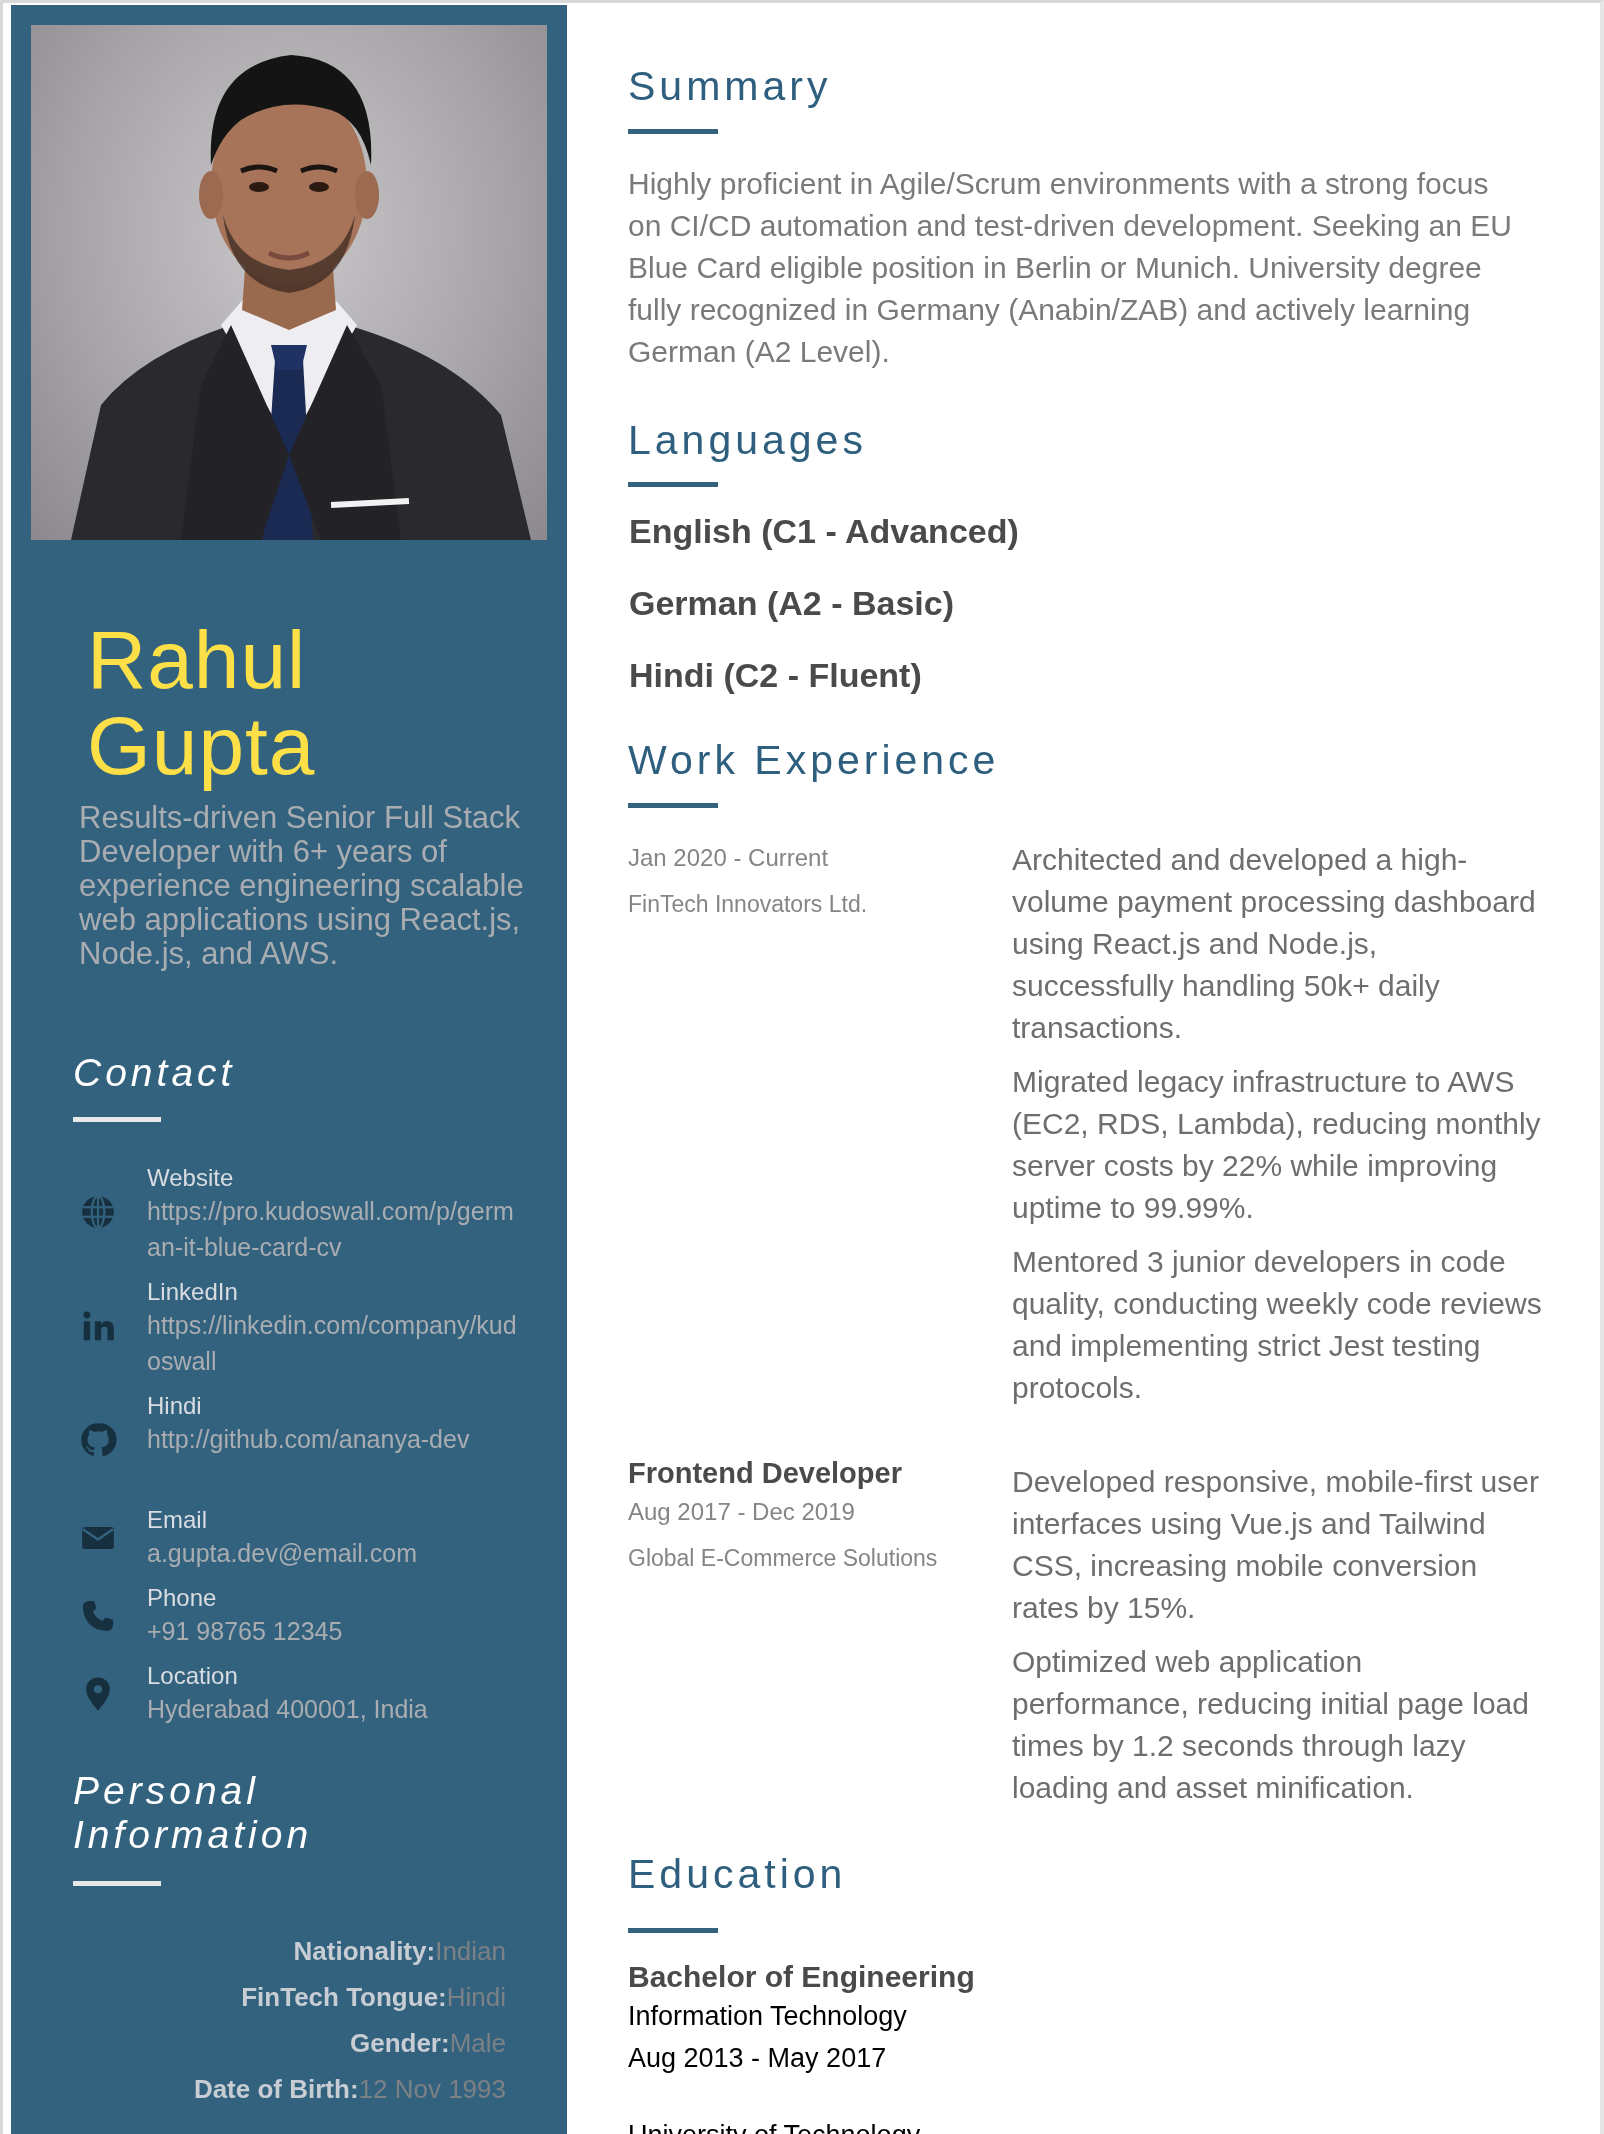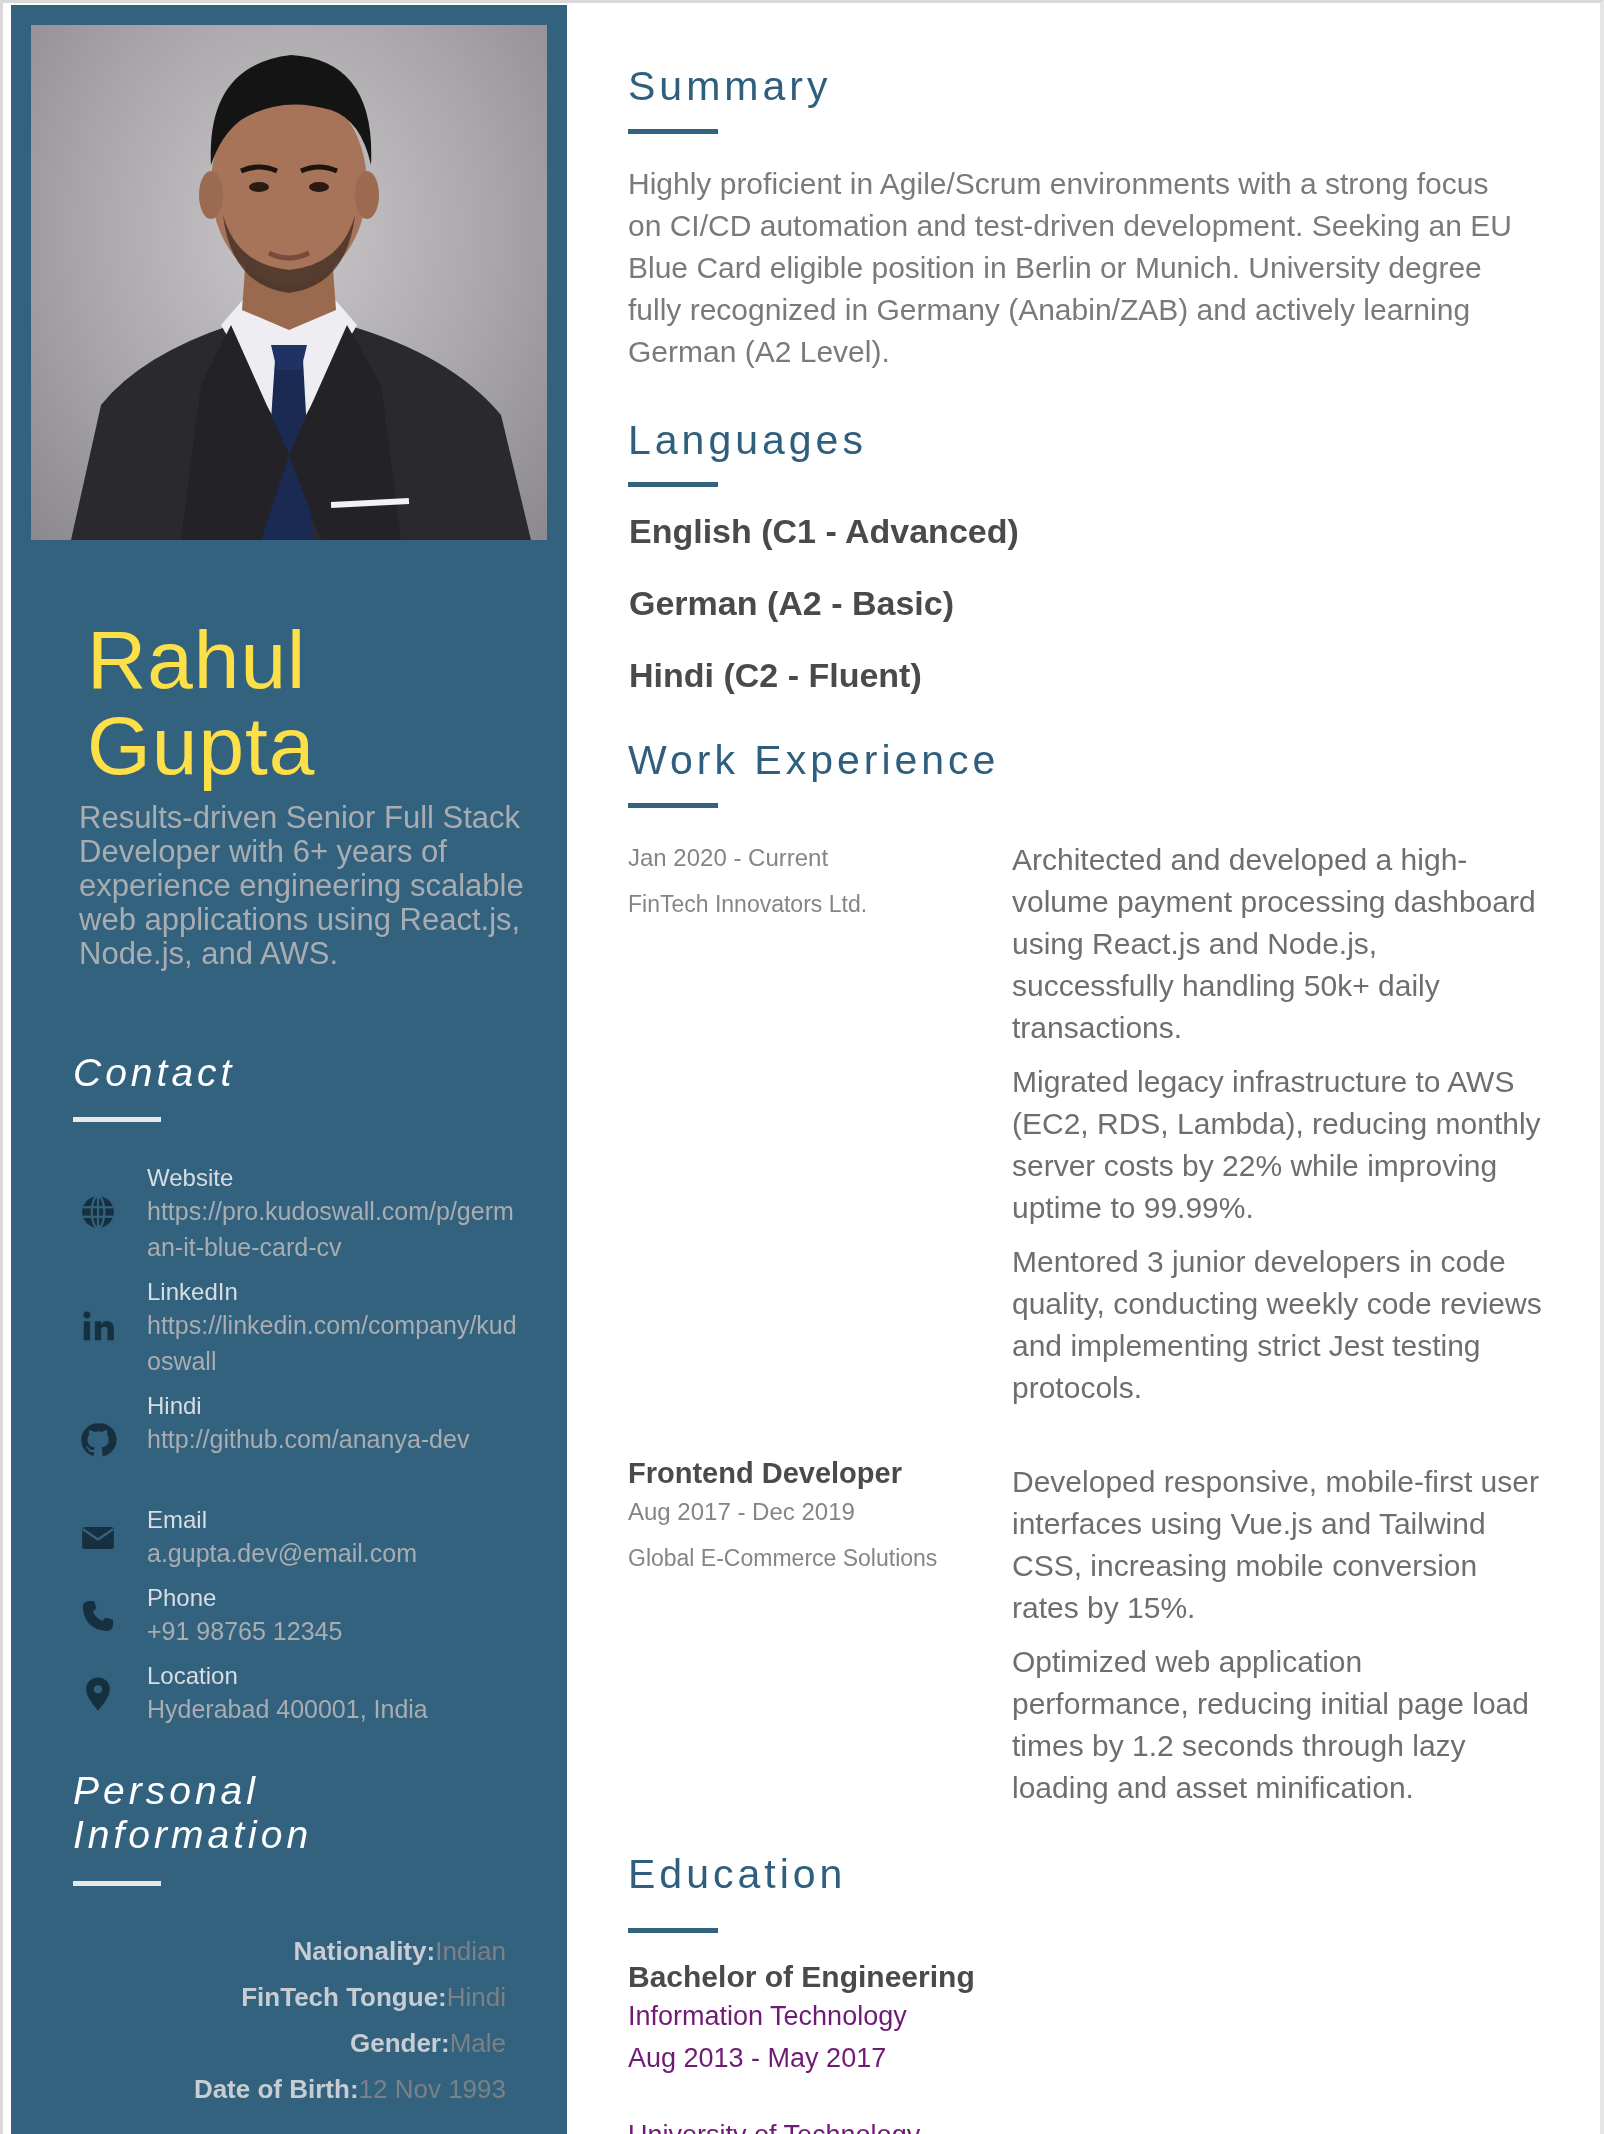--- a/index.html
+++ b/index.html
@@ -62,21 +62,21 @@
   .lang-item { position: absolute; left: 1px; color: #4a4a4a; font-size: 34px; font-weight: 700; line-height: 36px; }
 
   .job-left { position: absolute; left: 0; width: 380px; }
   .job-title { color: #4a4a4a; font-size: 29px; font-weight: 700; line-height: 32px; }
   .job-date { color: #858585; font-size: 24px; line-height: 30px; margin-top: 8px; }
   .job-company { color: #858585; font-size: 23px; line-height: 30px; margin-top: 16px; }
   .job-right { position: absolute; left: 384px; width: 530px; }
   .job-bullet { color: #6e6e6e; font-size: 30px; line-height: 42px; margin-bottom: 12px; }
 
   .edu-degree { position: absolute; left: 0; color: #4a4a4a; font-size: 30px; font-weight: 700; line-height: 36px; }
-  .edu-line { position: absolute; left: 0; color: #701a75; font-size: 27px; line-height: 34px; }
+  .edu-line { position: absolute; left: 0; color: #000000; font-size: 27px; line-height: 34px; }
 </style>
 </head>
 <body>
 
 <div class="page-frame">
 
   <aside class="sidebar">
     <div class="photo" title="Profile photo of man in dark suit with navy tie">
       <svg width="516" height="515" viewBox="0 0 516 515">
 

